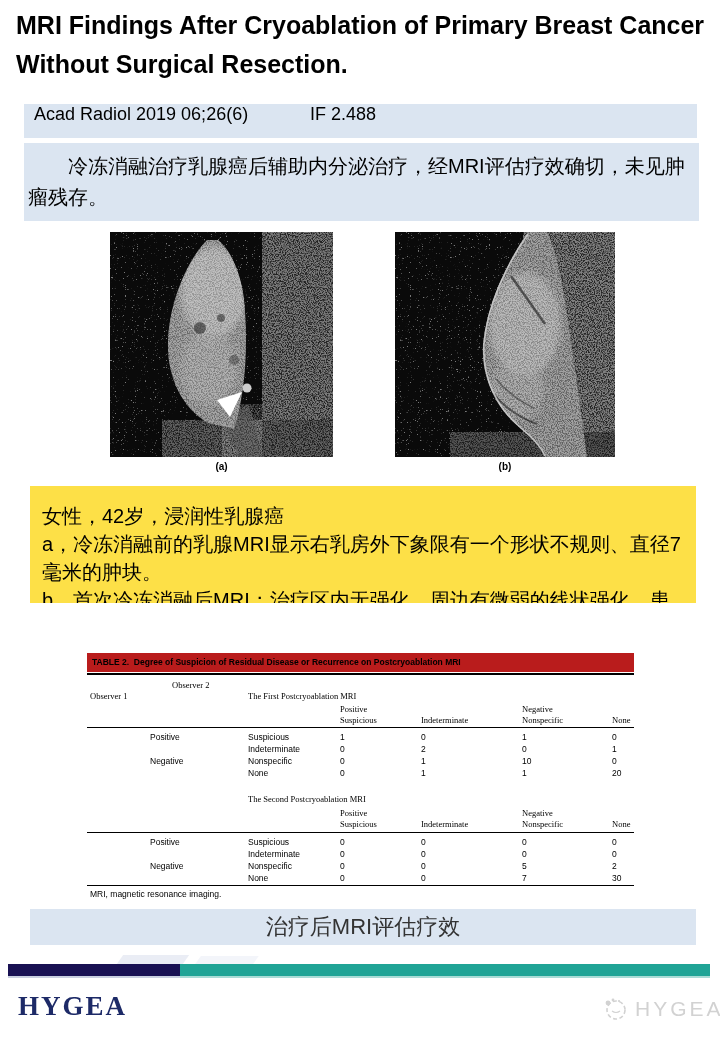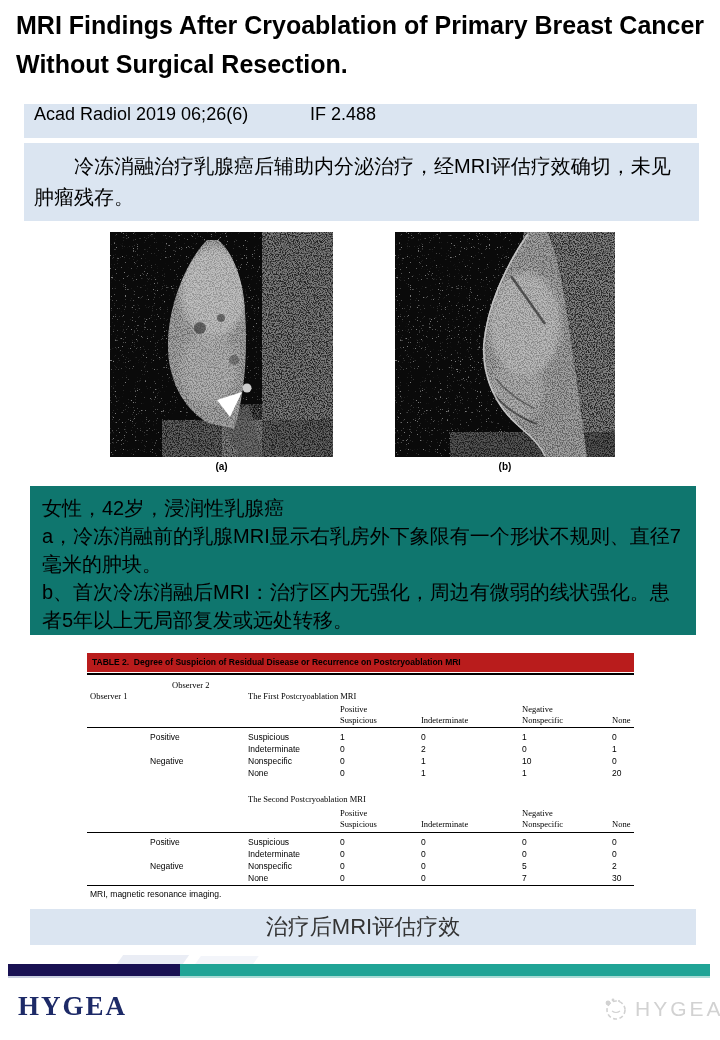--- a/index.html
+++ b/index.html
@@ -7,33 +7,33 @@
         font-family:"Liberation Sans",sans-serif;color:#000;}
 
   .title{position:absolute;left:16px;top:6px;width:694px;font-size:25px;font-weight:700;
          line-height:39px;letter-spacing:0;}
 
   .journal-bar{position:absolute;left:24px;top:90px;width:673px;height:34px;background:#dbe5f1;
                display:flex;font-size:18px;margin-top:14px;}
   .journal-name{margin-left:10px;width:276px;}
 
   .summary-box{position:absolute;left:24px;top:143px;width:675px;height:78px;background:#dbe5f1;
-               box-sizing:border-box;padding:8px 12px 0 10px;font-size:20px;line-height:31px;
+               box-sizing:border-box;padding:8px 12px 0 4px;font-size:20px;line-height:31px;
                text-indent:2em;overflow:hidden;}
 
   .fig{position:absolute;top:232px;}
   .fig-a{left:110px;width:223px;height:225px;}
   .fig-b{left:395px;width:220px;height:225px;}
   .mri{display:block;width:100%;height:100%;}
   .fig-label{position:absolute;top:461px;font-size:10px;font-weight:700;text-align:center;}
   .fig-label-a{left:110px;width:223px;}
   .fig-label-b{left:395px;width:220px;}
 
-  .caption-box{position:absolute;left:30px;top:486px;width:666px;height:149px;background:#0f766e;
-               box-sizing:border-box;padding:8px 12px 0 12px;font-size:20px;line-height:28px;
+  .caption-box{position:absolute;left:30px;top:486px;width:666px;height:117px;background:#fde047;
+               box-sizing:border-box;padding:16px 12px 0 12px;font-size:20px;line-height:28px;
                overflow:hidden;}
   .caption-box p{margin:0;}
 
   .table-wrap{position:absolute;left:87px;top:653px;width:547px;font-size:8.5px;line-height:11px;}
   .t-titlebar{background:#b91c1c;height:19px;line-height:19px;font-weight:700;padding-left:5px;
               box-sizing:border-box;white-space:nowrap;overflow:hidden;}
   .rule2{height:2px;background:#000;margin-top:1px;}
   .rule1{height:1px;background:#000;}
   .trow{display:flex;white-space:nowrap;}
   .h11{height:11px;font-family:Liberation Serif, serif;}

